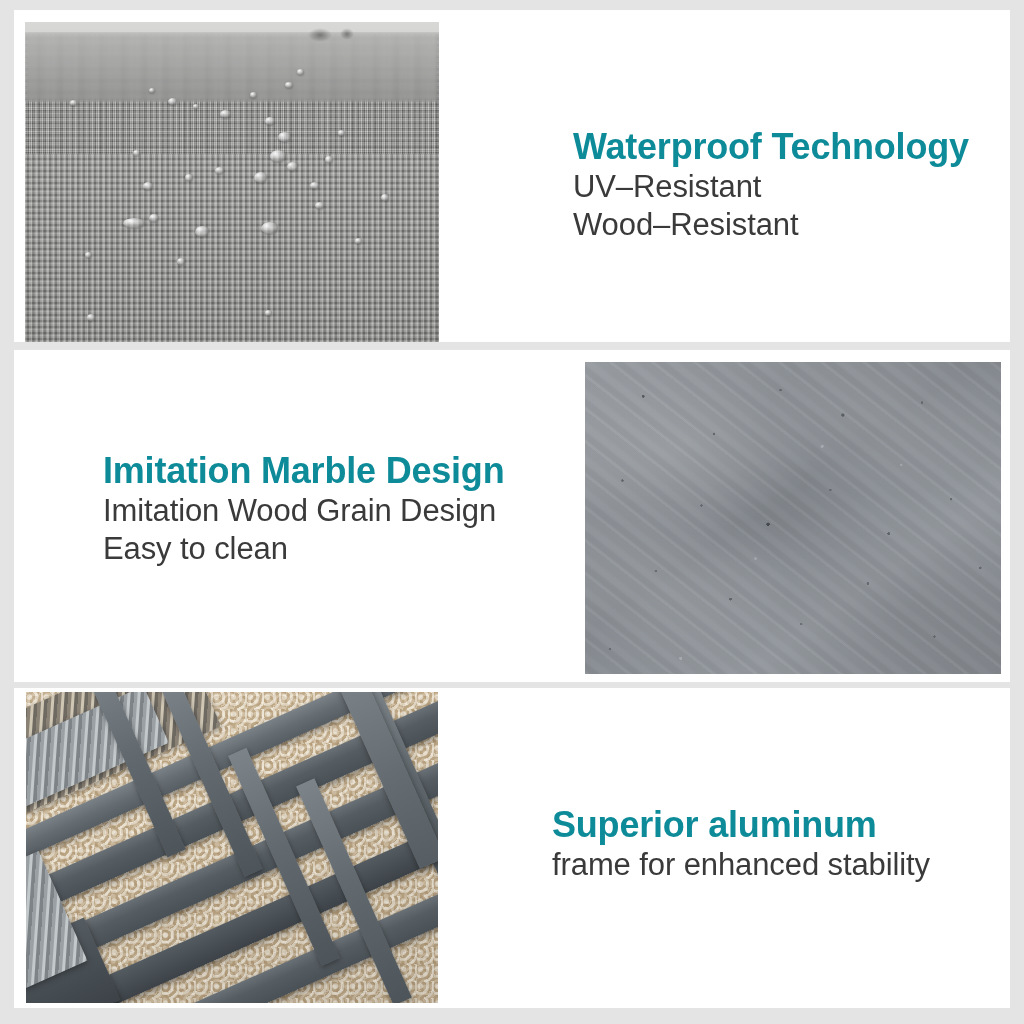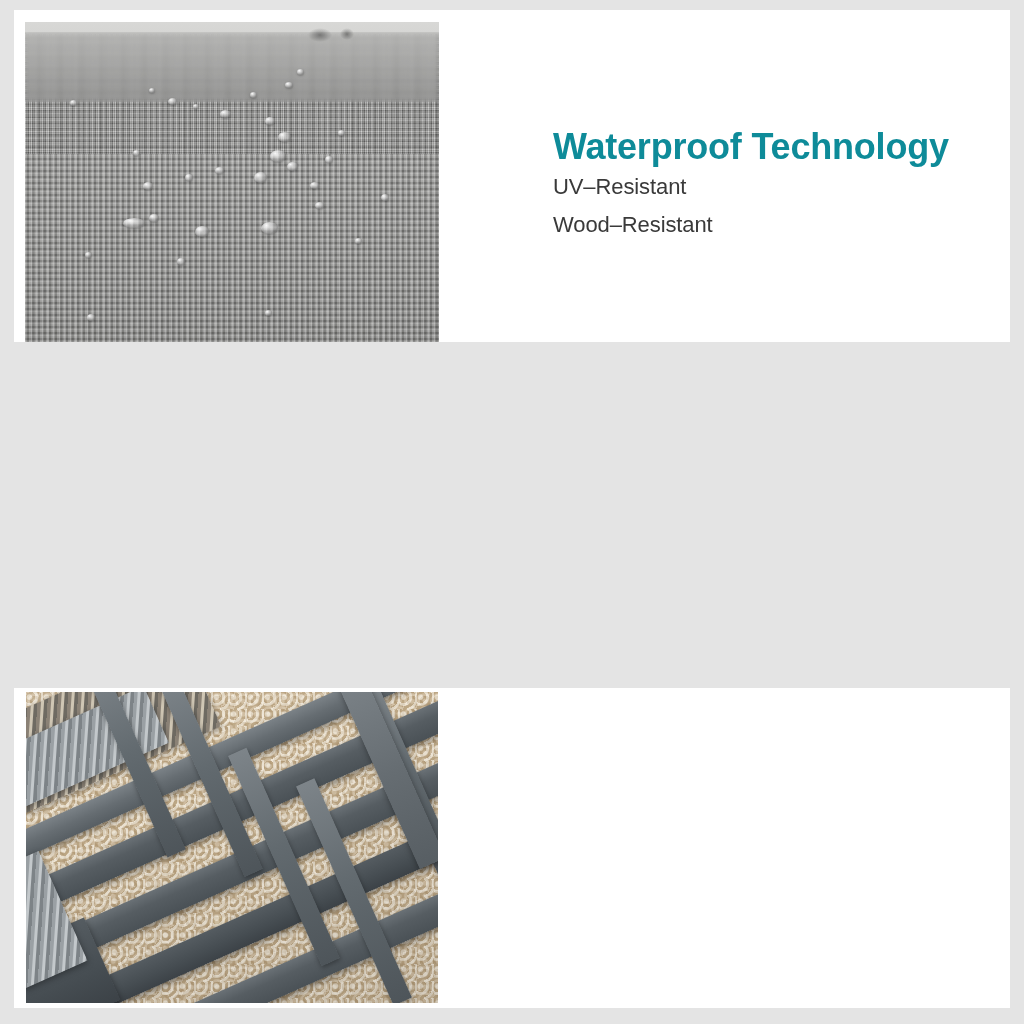--- a/index.html
+++ b/index.html
@@ -227,36 +227,36 @@
         #6e6a62 7px, #6e6a62 10px);
   }
   .beam {
     position: absolute;
     background: linear-gradient(to bottom, #7d8489 0%, #626a6f 45%, #4e555a 100%);
     box-shadow: 0 2px 5px rgba(0,0,0,.35);
   }
 
   
   .text-block { position: absolute; }
-  #text-1 { left: 539px; top: 116px; }
+  #text-1 { left: 559px; top: 116px; }
   #text-2 { left: 89px;  top: 100px; }
   #text-3 { left: 538px; top: 116px; }
 
   .headline {
     margin: 0;
     font-size: 36px;
     font-weight: bold;
     color: #0e8b99;
     line-height: 42px;
     letter-spacing: -0.2px;
     white-space: nowrap;
   }
   .subline {
     margin: 0;
-    font-size: 22px;
+    font-size: 31px;
     font-weight: normal;
     color: #3a3a3a;
     line-height: 38px;
     letter-spacing: -0.1px;
     white-space: nowrap;
   }
 </style>
 </head>
 <body>
 
@@ -307,20 +307,35 @@
     </div>
 
     <div class="text-block" id="text-1">
       <h2 class="headline">Waterproof Technology</h2>
       <p class="subline">UV–Resistant</p>
       <p class="subline">Wood–Resistant</p>
     </div>
 
   </section>
 
+  <section class="panel" id="panel-2">
+
+    <div class="text-block" id="text-2">
+      <h2 class="headline">Imitation Marble Design</h2>
+      <p class="subline">Imitation Wood Grain Design</p>
+      <p class="subline">Easy to clean</p>
+    </div>
+
+    <div class="photo" id="photo-2">
+      <div class="marble-base"></div>
+      <div class="marble-streaks"></div>
+      <div class="marble-speck"></div>
+    </div>
+
+  </section>
 
   <section class="panel" id="panel-3">
 
     <div class="photo" id="photo-3">
       <div class="pebble-base"></div>
       <div class="pebble-grain"></div>
       <div class="pebble-shade"></div>
 
       <div class="corr-panel brownish" style="left:-30px;top:-14px;width:215px;height:96px;transform:rotate(-24deg);"></div>
       <div class="corr-panel" style="left:-42px;top:28px;width:180px;height:62px;transform:rotate(-24deg);"></div>
@@ -336,16 +351,20 @@
       <div class="beam" style="left:248px;top:50px;width:20px;height:230px;transform:rotate(-24deg);"></div>
       <div class="beam" style="left:318px;top:80px;width:20px;height:240px;transform:rotate(-24deg);"></div>
       <div class="beam" style="left:372px;top:-10px;width:22px;height:200px;transform:rotate(-24deg);"></div>
 
       <div class="slat dark" style="left:-10px;top:240px;width:90px;height:90px;transform:rotate(-24deg);"></div>
       <div class="corr-panel" style="left:-30px;top:168px;width:70px;height:120px;transform:rotate(-24deg);"></div>
 
       <div class="slat lite" style="left:352px;top:-20px;width:28px;height:200px;transform:rotate(-24deg);"></div>
     </div>
 
+    <div class="text-block" id="text-3">
+      <h2 class="headline">Superior aluminum</h2>
+      <p class="subline">frame for enhanced stability</p>
+    </div>
 
   </section>
 
 </div>
 
 </body></html>

